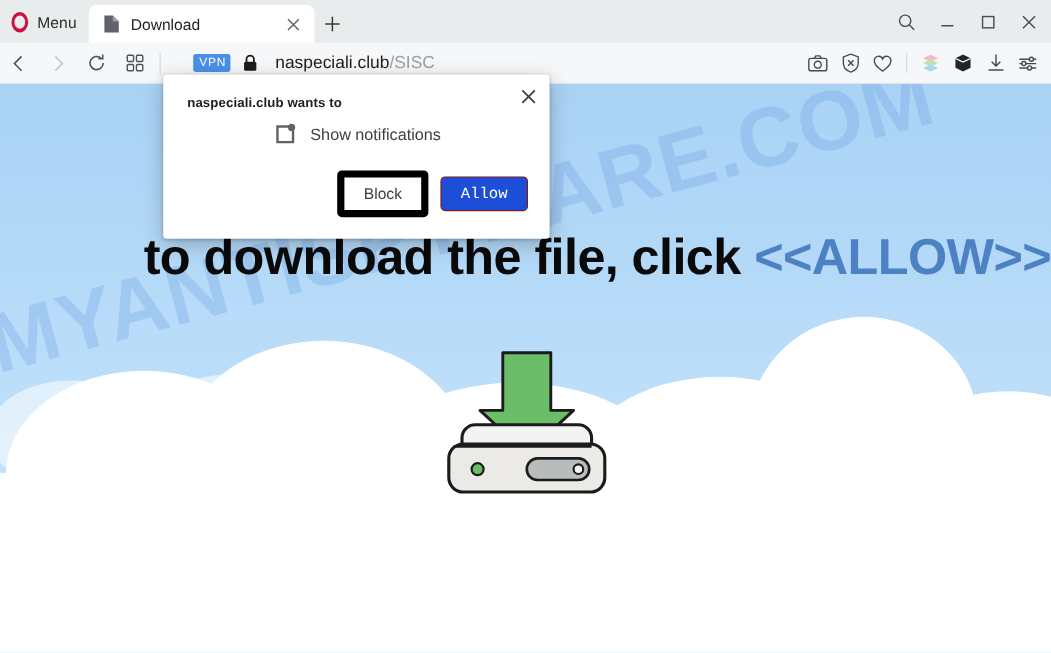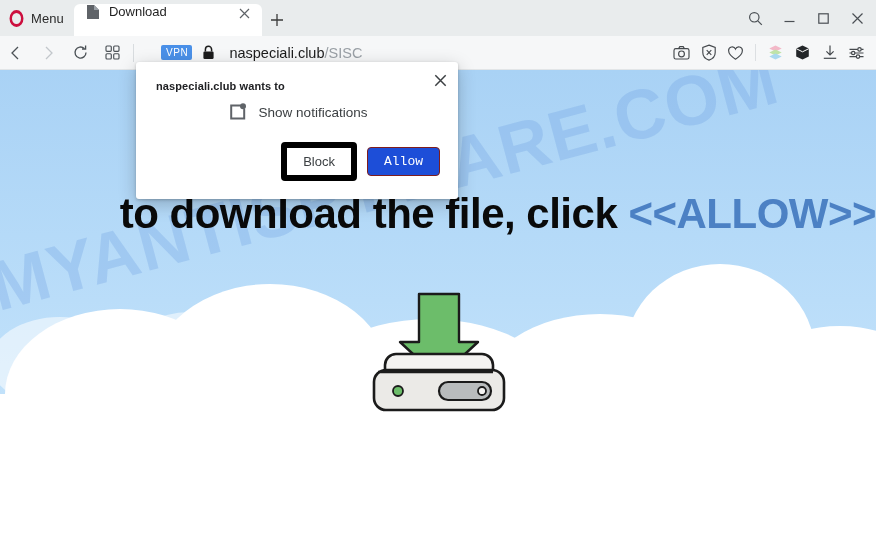--- a/index.html
+++ b/index.html
@@ -37,21 +37,21 @@
     transform: scaleX(0.82);
   }
   .menu-label {
     font-size: 13px; color: #2b2b2b; letter-spacing: .1px;
   }
   .tab {
     position: relative;
     height: 32px; width: 188px;
     background: #ffffff;
     border-radius: 6px 6px 0 0;
-    display: flex; align-items: flex-start;
+    display: flex; align-items: center;
     padding: 0 8px 0 12px;
     box-sizing: border-box;
     margin-bottom: 0;
   }
   .tab-favicon {
     width: 14px; height: 16px; flex: 0 0 auto;
     margin-right: 9px;
   }
   .tab-title {
     font-size: 13px; color: #1f1f1f;

